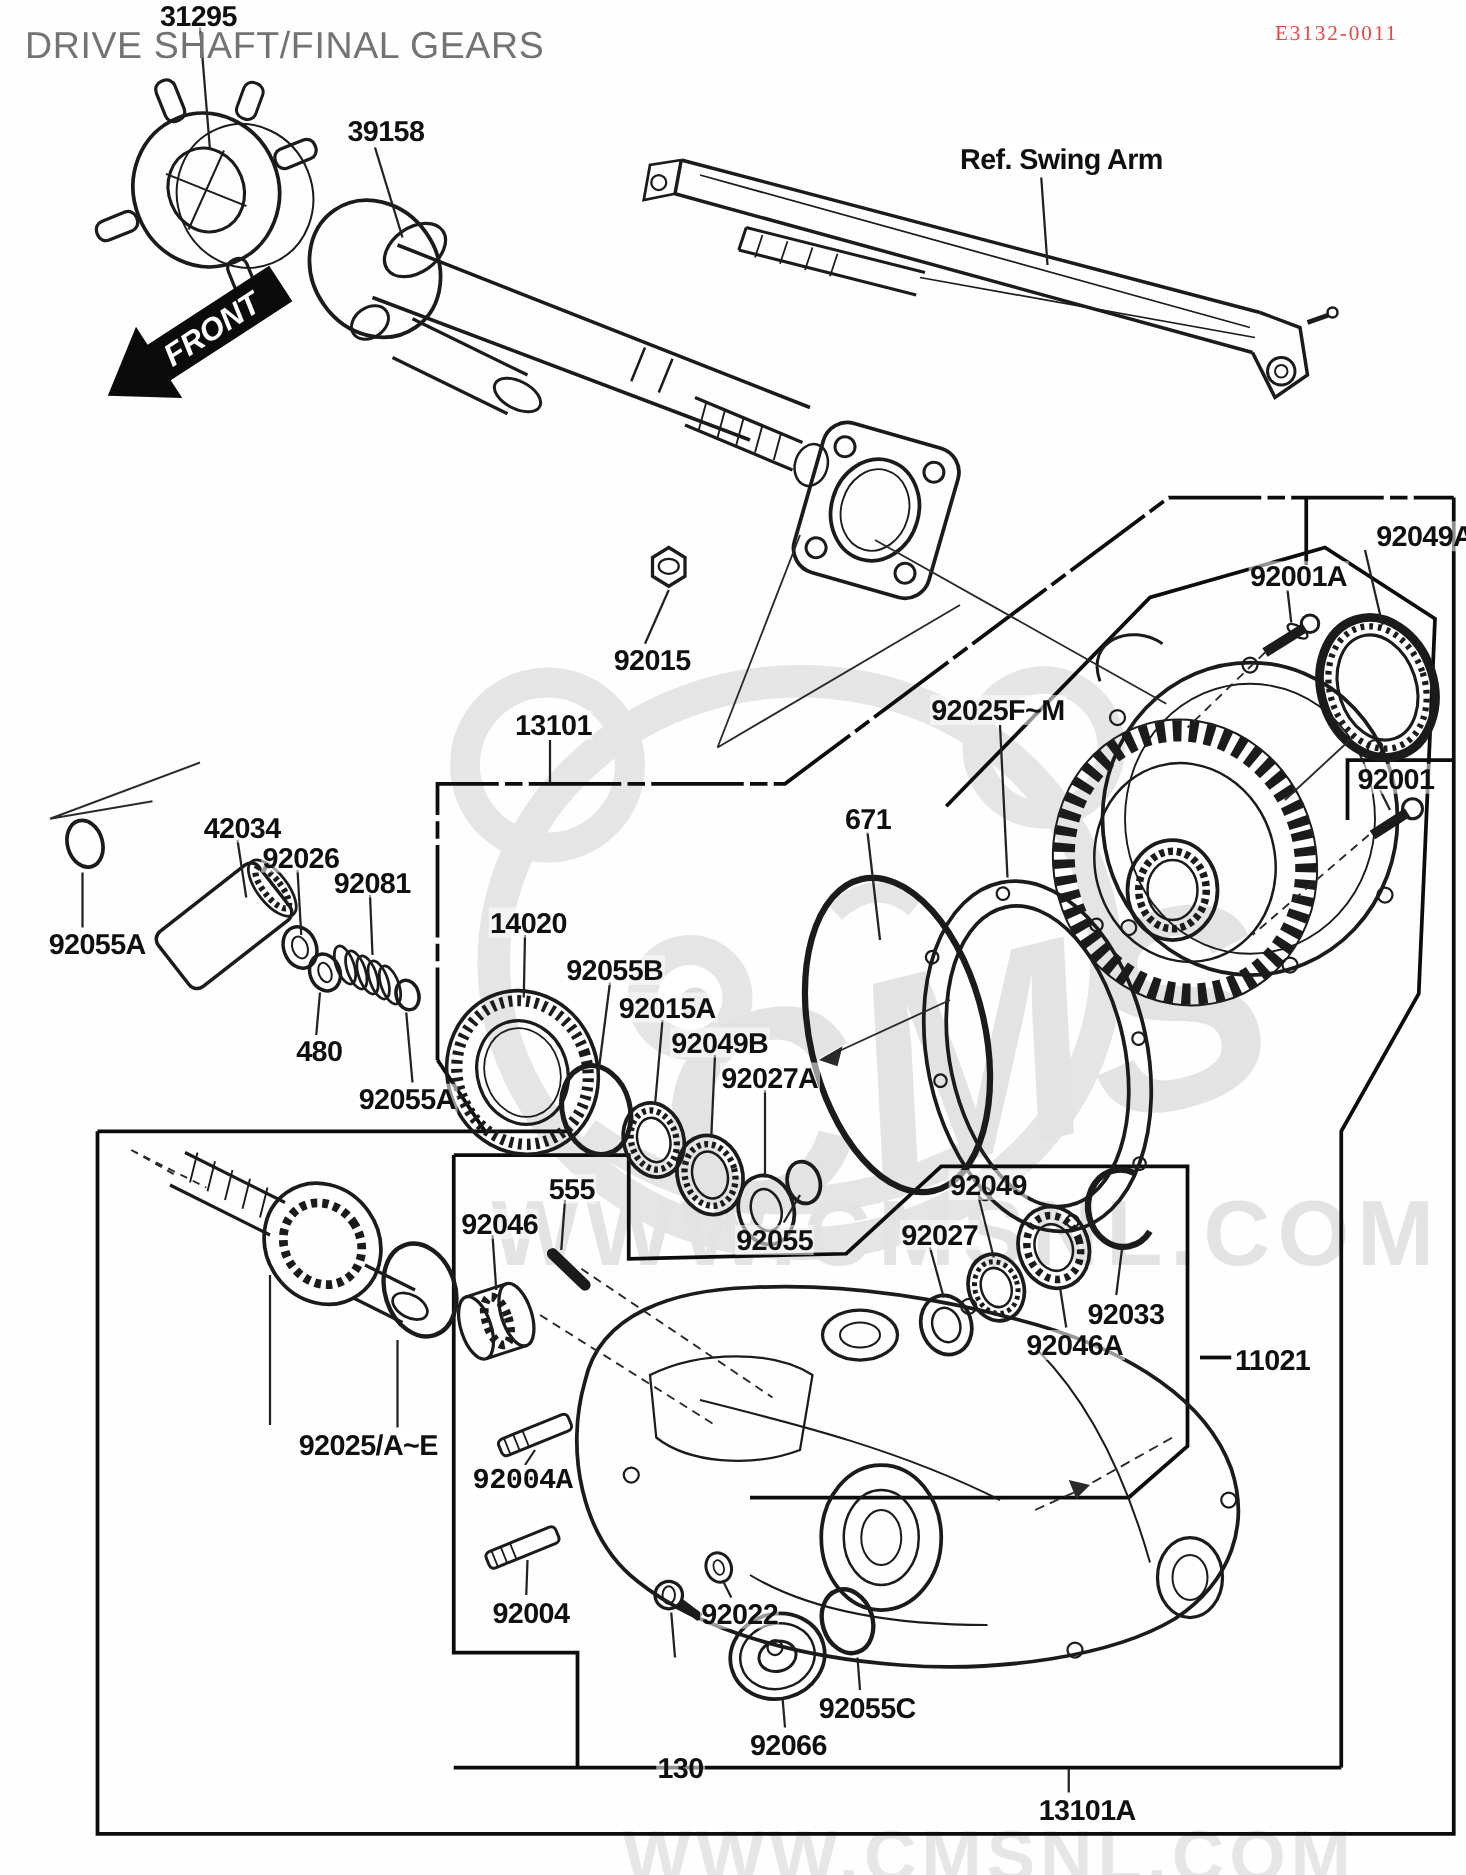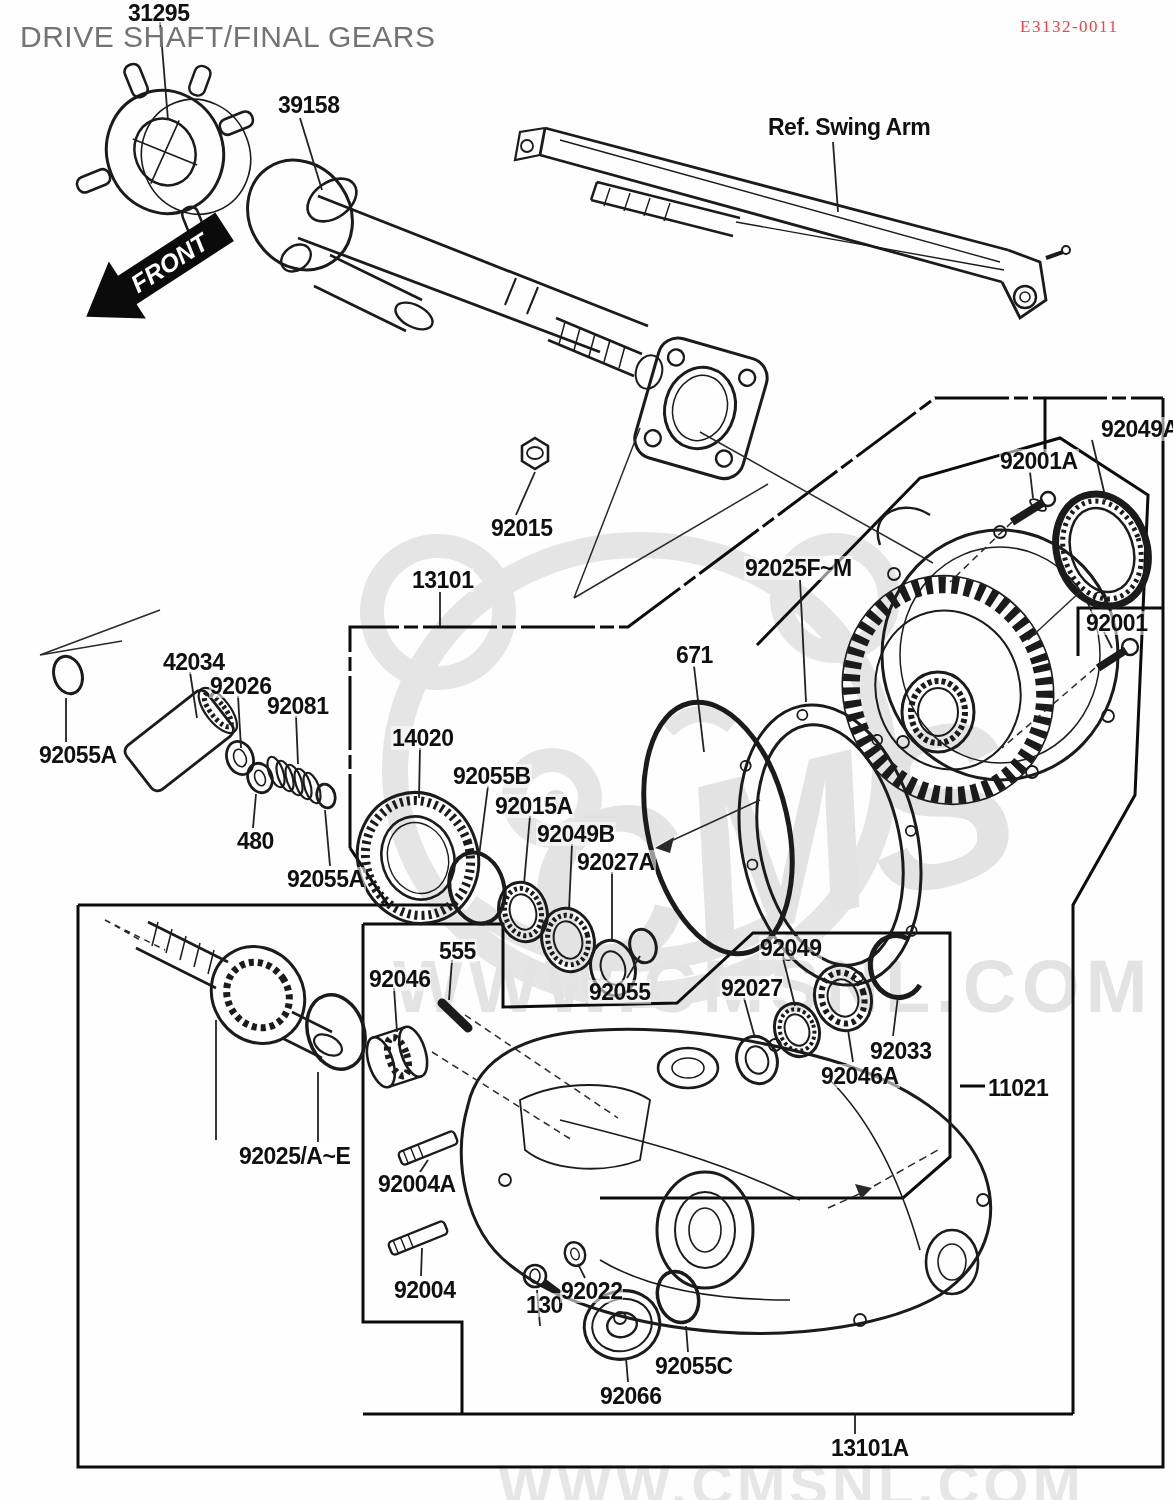--- a/index.html
+++ b/index.html
@@ -400,22 +400,22 @@
       <span class="part-label" style="left: 576px; top: 850px;">92027A</span>
       <span class="part-label" style="left: 438px; top: 939px;">555</span>
       <span class="part-label" style="left: 368px; top: 967px;">92046</span>
       <span class="part-label" style="left: 588px; top: 980px; text-align: center;">92055</span>
       <span class="part-label" style="left: 759px; top: 936px;">92049</span>
       <span class="part-label" style="left: 720px; top: 976px;">92027</span>
       <span class="part-label" style="left: 869px; top: 1039px;">92033</span>
       <span class="part-label" style="left: 820px; top: 1064px;">92046A</span>
       <span class="part-label" style="left: 987px; top: 1076px;">11021</span>
       <span class="part-label" style="left: 238px; top: 1144px;">92025/A~E</span>
-      <span class="part-label" style="left: 377px; top: 1172px;">92004A</span>
+      <span class="part-label" style="left: 377px; top: 1172px; font-family: Liberation Mono, monospace;">92004A</span>
       <span class="part-label" style="left: 393px; top: 1278px;">92004</span>
-      <span class="part-label" style="left: 525px; top: 1293px; text-align: right;">130</span>
+      <span class="part-label" style="left: 525px; top: 1402px; text-align: right;">130</span>
       <span class="part-label" style="left: 560px; top: 1279px;">92022</span>
       <span class="part-label" style="left: 599px; top: 1384px;">92066</span>
       <span class="part-label" style="left: 654px; top: 1354px;">92055C</span>
       <span class="part-label" style="left: 830px; top: 1436px;">13101A</span>
     </div>
 
 </div>
 
 </body></html>

